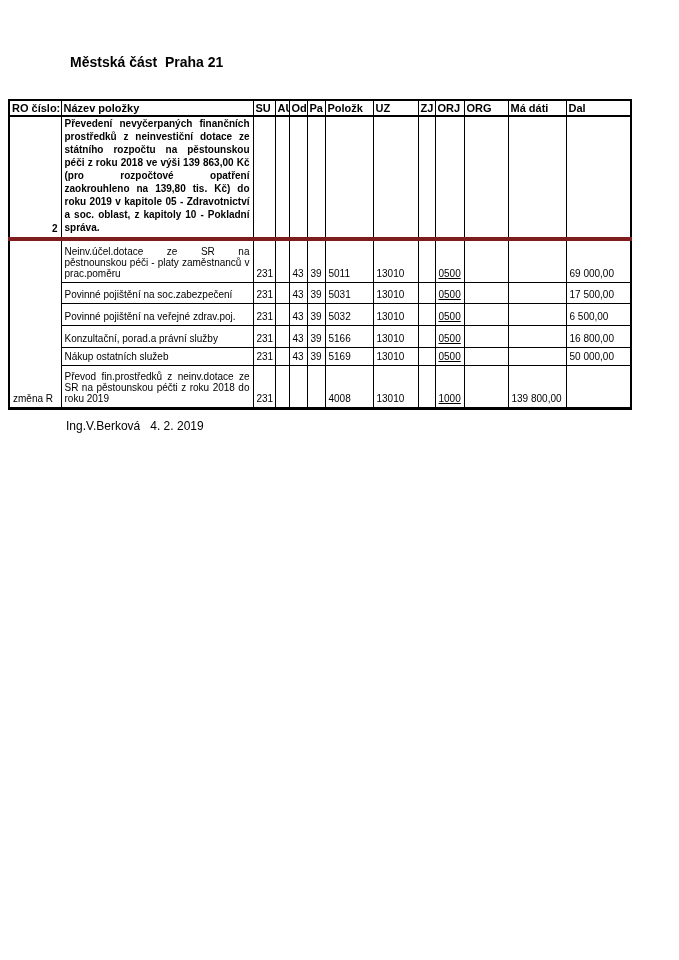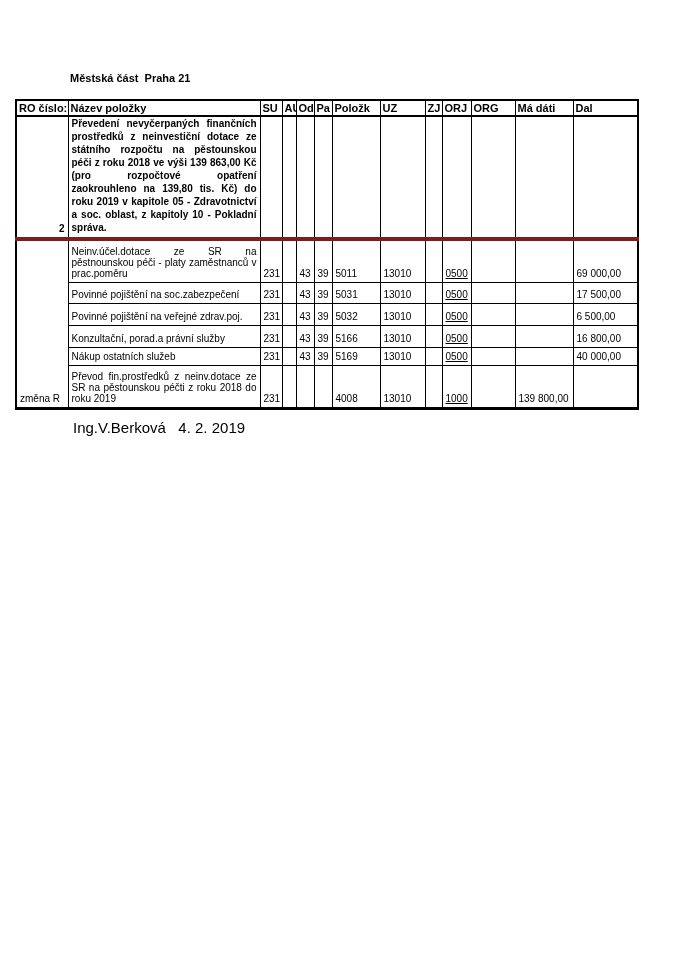--- a/index.html
+++ b/index.html
@@ -2,25 +2,25 @@
 <html><head>
 <meta charset="utf-8">
 <style>
   html,body{margin:0;padding:0;}
   body{
     width:679px;height:960px;background:#ffffff;color:#000;
     font-family:"Liberation Sans","DejaVu Sans",sans-serif;
     position:relative;overflow:hidden;
   }
   .doc-title{
-    position:absolute;left:70px;top:40px;
-    font-weight:bold;font-size:11px;line-height:15.5px;white-space:pre;
+    position:absolute;left:70px;top:24px;
+    font-weight:bold;font-size:14px;line-height:15.5px;white-space:pre;
   }
   table.budget{
-    position:absolute;left:15px;top:99px;width:622px;
+    position:absolute;left:8px;top:99px;width:622px;
     border-collapse:collapse;table-layout:fixed;
     border:2px solid #000;border-bottom:3px solid #000;
   }
   table.budget th, table.budget td{
     border:1px solid #000;overflow:hidden;vertical-align:bottom;
     font-size:10px;padding:0 3px 3px 3px;
   }
   tr.hdr th{
     border-bottom:2px solid #000;font-size:11px;font-weight:bold;
     text-align:left;vertical-align:middle;padding:1px 2px;
@@ -47,22 +47,22 @@
     vertical-align:top;text-align:left;padding:22px 2px 0 2px;
     font-size:9.5px;white-space:nowrap;
   }
   td.name{
     font-size:9.5px;line-height:11px;text-align:justify;
     padding:0 3px 3px 3px;
   }
   td.num{text-align:left;white-space:nowrap;padding:0 4px 3px 0;}
   td.code-left{text-align:center;white-space:nowrap;padding:0 0 3px 3px;text-decoration:underline;}
   .signature{
-    position:absolute;left:73px;top:419px;
-    font-size:15px;white-space:pre;
+    position:absolute;left:66px;top:419px;
+    font-size:12px;white-space:pre;
   }
 </style>
 </head>
 <body>
 
 <div class="doc-title">
   <div>Městská část  Praha 21</div>
 </div>
 
 <table class="budget">
@@ -180,21 +180,21 @@
     <td class="num">231</td>
     <td></td>
     <td class="num">43</td>
     <td class="num">39</td>
     <td class="num">5169</td>
     <td class="num">13010</td>
     <td></td>
     <td class="code-left">0500</td>
     <td></td>
     <td class="num"></td>
-    <td class="num">40 000,00</td>
+    <td class="num">50 000,00</td>
   </tr>
 
   <tr class="r6">
     <td class="name">Převod fin.prostředků z neinv.dotace ze SR na pěstounskou péčti z roku 2018 do roku 2019</td>
     <td class="num">231</td>
     <td></td>
     <td class="num"></td>
     <td class="num"></td>
     <td class="num">4008</td>
     <td class="num">13010</td>

